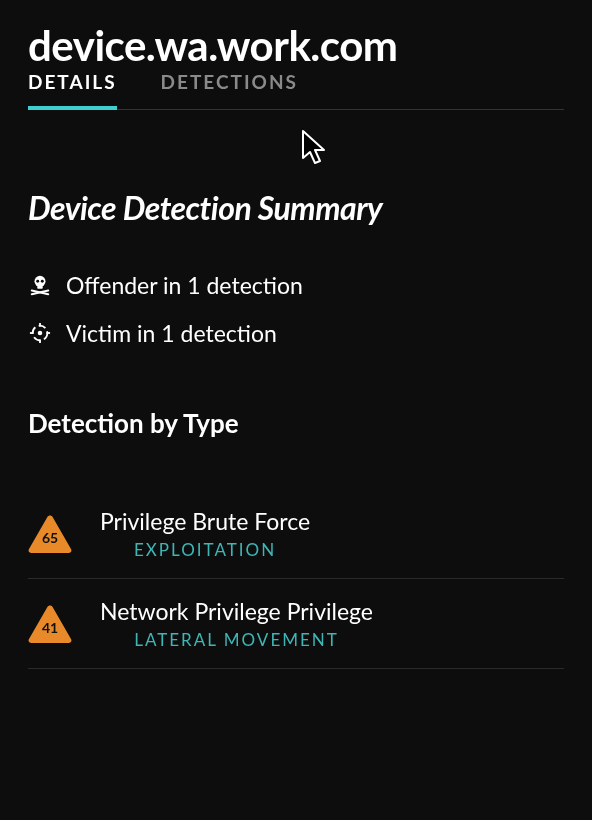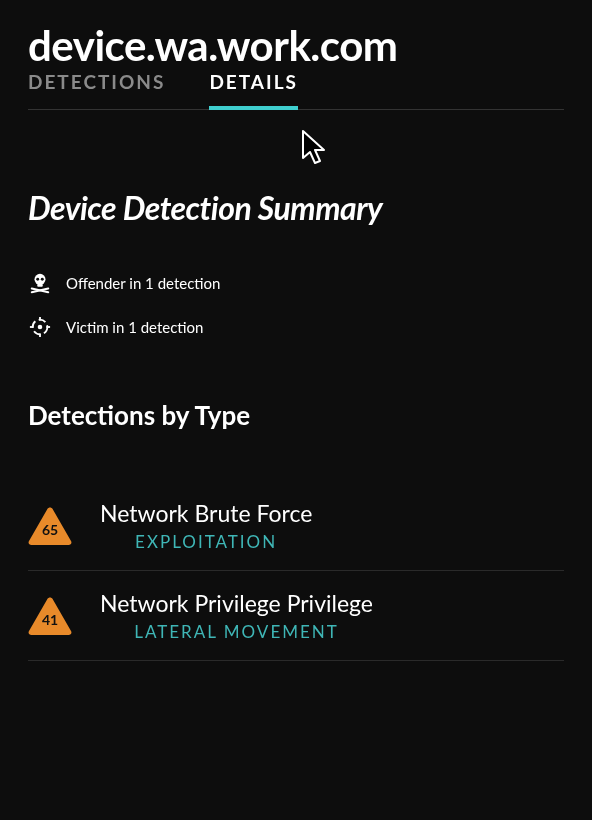--- a/index.html
+++ b/index.html
@@ -77,21 +77,21 @@
     }
     .stat-icon {
       width: 24px;
       height: 24px;
       display: flex;
       align-items: center;
       justify-content: center;
       flex-shrink: 0;
     }
     .stat-label {
-      font-size: 15px;
+      font-size: 23px;
       font-weight: 400;
     }
     .sub-section {
       margin-top: 60px;
     }
     .sub-section-title {
       font-size: 26px;
       font-weight: 700;
     }
     .detection-list {
@@ -146,22 +146,22 @@
       color: #3fb6b6;
     }
   </style>
 </head>
 <body>
 
 <div class="page">
   <h1 class="page-title">device.wa.work.com</h1>
 
   <div class="tabs">
+    <div class="tab active">DETAILS</div>
     <div class="tab inactive">DETECTIONS</div>
-    <div class="tab active">DETAILS</div>
   </div>
 
   <div class="section">
     <h2 class="section-title">Device Detection Summary</h2>
 
     <div class="stat-list">
       <div class="stat-row">
         <span class="stat-icon">
           <svg viewBox="0 0 24 24" width="22" height="22" fill="#ffffff">
             <circle cx="12" cy="8" r="6"></circle>
@@ -185,36 +185,36 @@
             <line x1="1" y1="12" x2="5" y2="12"></line>
             <line x1="19" y1="12" x2="23" y2="12"></line>
           </svg>
         </span>
         <span class="stat-label">Victim in 1 detection</span>
       </div>
     </div>
   </div>
 
   <div class="sub-section">
-    <h3 class="sub-section-title">Detections by Type</h3>
+    <h3 class="sub-section-title">Detection by Type</h3>
 
     <div class="detection-list">
 
       <div class="detection-row">
         <div class="triangle-badge">
           <svg viewBox="0 0 44 38">
             <path d="M22 2 L42 36 L2 36 Z" fill="#e88a2a" stroke="none"></path>
             <path d="M22 2 L42 36 L2 36 Z" fill="none"></path>
             <path d="M22 2 L42 36 L2 36 Z" fill="#e88a2a"></path>
             <path d="M22 0.5 C23 0.5 24 1 24.6 2 L43 34 C44.2 36 42.8 38 40.5 38 L3.5 38 C1.2 38 -0.2 36 1 34 L19.4 2 C20 1 21 0.5 22 0.5 Z" fill="#e88a2a"></path>
           </svg>
           <span class="score">65</span>
         </div>
         <div class="detection-text">
-          <span class="detection-name">Network Brute Force</span>
+          <span class="detection-name">Privilege Brute Force</span>
           <span class="detection-category">EXPLOITATION</span>
         </div>
       </div>
 
       <div class="detection-row">
         <div class="triangle-badge">
           <svg viewBox="0 0 44 38">
             <path d="M22 0.5 C23 0.5 24 1 24.6 2 L43 34 C44.2 36 42.8 38 40.5 38 L3.5 38 C1.2 38 -0.2 36 1 34 L19.4 2 C20 1 21 0.5 22 0.5 Z" fill="#e88a2a"></path>
           </svg>
           <span class="score">41</span>

